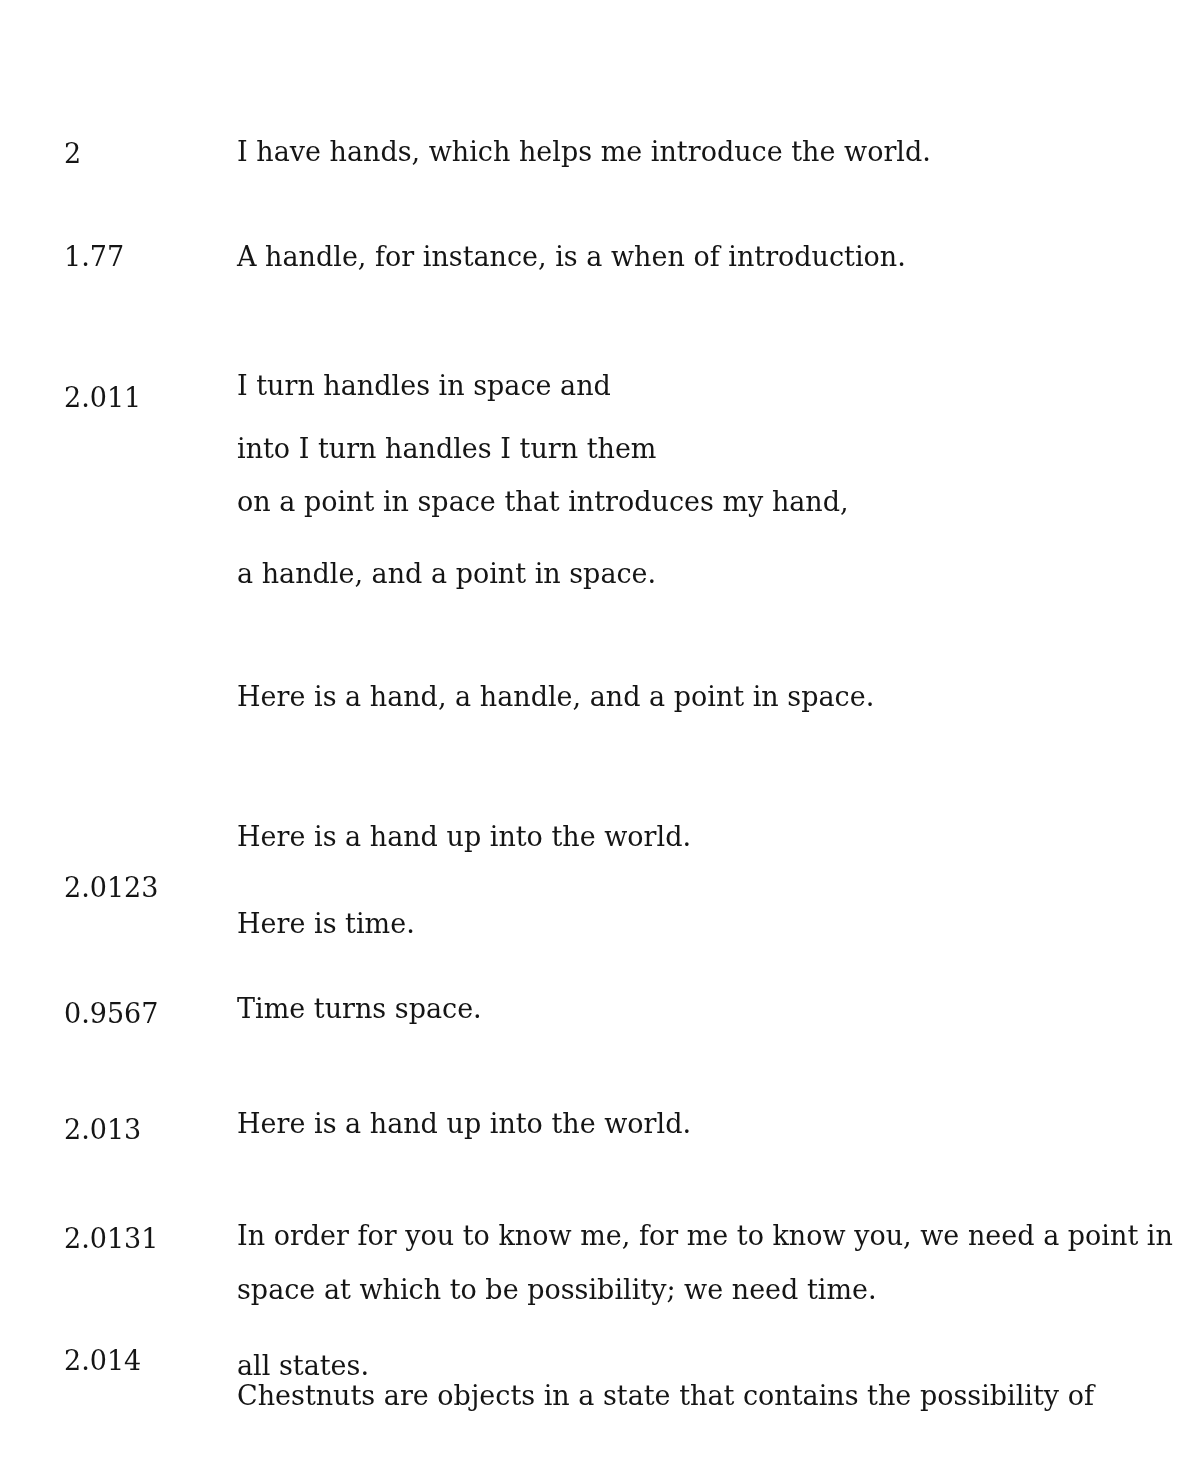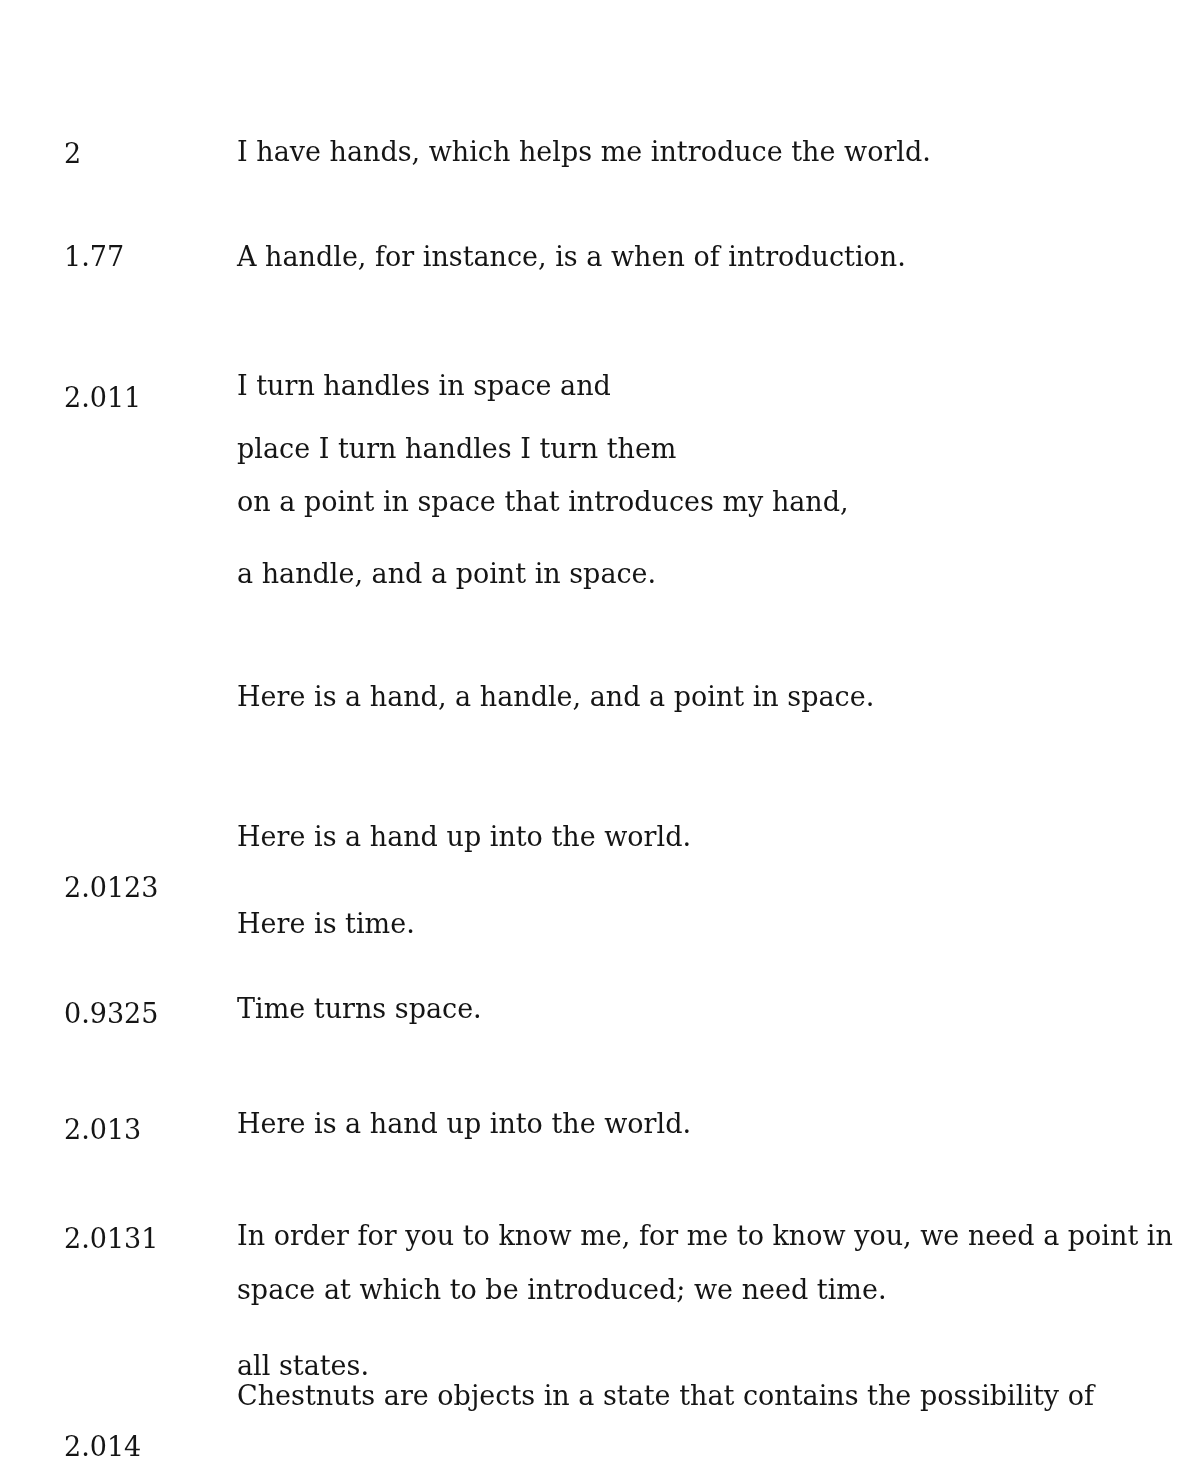--- a/index.html
+++ b/index.html
@@ -44,53 +44,53 @@
   </div>
 
   <div>
     <span class="num" style="top:241px">1.77</span>
     <div class="line" style="top:241px">A handle, for instance, is a when of introduction.</div>
   </div>
 
   <div>
     <span class="num" style="top:382px">2.011</span>
     <div class="line" style="top:370px">I turn handles in space and</div>
-    <div class="line" style="top:433px">place I turn handles I turn them</div>
+    <div class="line" style="top:433px">into I turn handles I turn them</div>
     <div class="line" style="top:486px">on a point in space that introduces my hand,</div>
     <div class="line" style="top:558px">a handle, and a point in space.</div>
   </div>
 
   <div>
     <div class="line" style="top:681px">Here is a hand, a handle, and a point in space.</div>
   </div>
 
   <div>
     <span class="num" style="top:872px">2.0123</span>
     <div class="line" style="top:821px">Here is a hand up into the world.</div>
   </div>
 
   <div>
     <div class="line" style="top:908px">Here is time.</div>
   </div>
 
   <div>
-    <span class="num" style="top:998px">0.9325</span>
+    <span class="num" style="top:998px">0.9567</span>
     <div class="line" style="top:993px">Time turns space.</div>
   </div>
 
   <div>
     <span class="num" style="top:1114px">2.013</span>
     <div class="line" style="top:1108px">Here is a hand up into the world.</div>
   </div>
 
   <div>
     <span class="num" style="top:1223px">2.0131</span>
     <div class="line" style="top:1220px">In order for you to know me, for me to know you, we need a point in</div>
-    <div class="line" style="top:1274px">space at which to be introduced; we need time.</div>
+    <div class="line" style="top:1274px">space at which to be possibility; we need time.</div>
   </div>
 
   <div>
-    <span class="num" style="top:1431px">2.014</span>
+    <span class="num" style="top:1345px">2.014</span>
     <div class="line" style="top:1380px">Chestnuts are objects in a state that contains the possibility of</div>
     <div class="line" style="top:1350px">all states.</div>
   </div>
 
 </div>
 
 </body></html>

